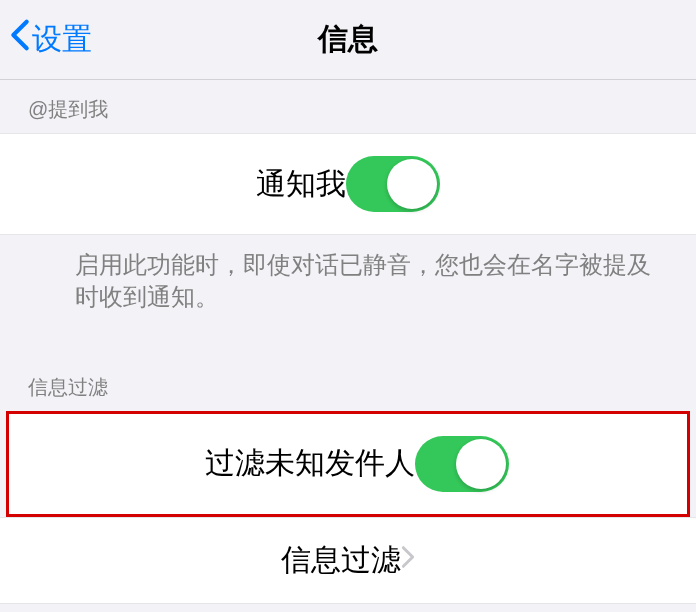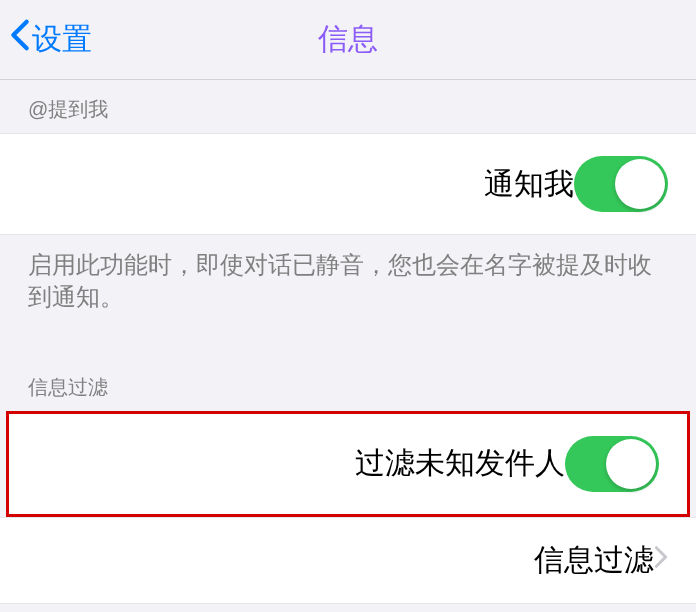--- a/index.html
+++ b/index.html
@@ -37,40 +37,41 @@
     .back-label {
       color: #007aff;
       font-size: 30px;
       font-weight: 400;
     }
     .page-title {
       position: absolute;
       left: 50%;
       transform: translateX(-50%);
       font-size: 30px;
-      font-weight: 400;
-      color: #8b5cf6;
+      font-weight: 700;
+      color: #000000;
     }
     .section-header {
       padding: 16px 28px 10px;
       font-size: 20px;
       color: #808080;
     }
     .section-footer {
       padding: 14px 28px;
       font-size: 24px;
       color: #808080;
       line-height: 1.35;
+      margin-left: 47px;
     }
     .cell {
       background: #fff;
       padding: 22px 28px;
       display: flex;
       align-items: center;
-      justify-content: flex-end;
+      justify-content: center;
       border-top: 1px solid #e5e5ea;
       border-bottom: 1px solid #e5e5ea;
     }
     .cell-label {
       font-size: 30px;
       color: #000;
     }
     .toggle {
       width: 94px;
       height: 56px;

